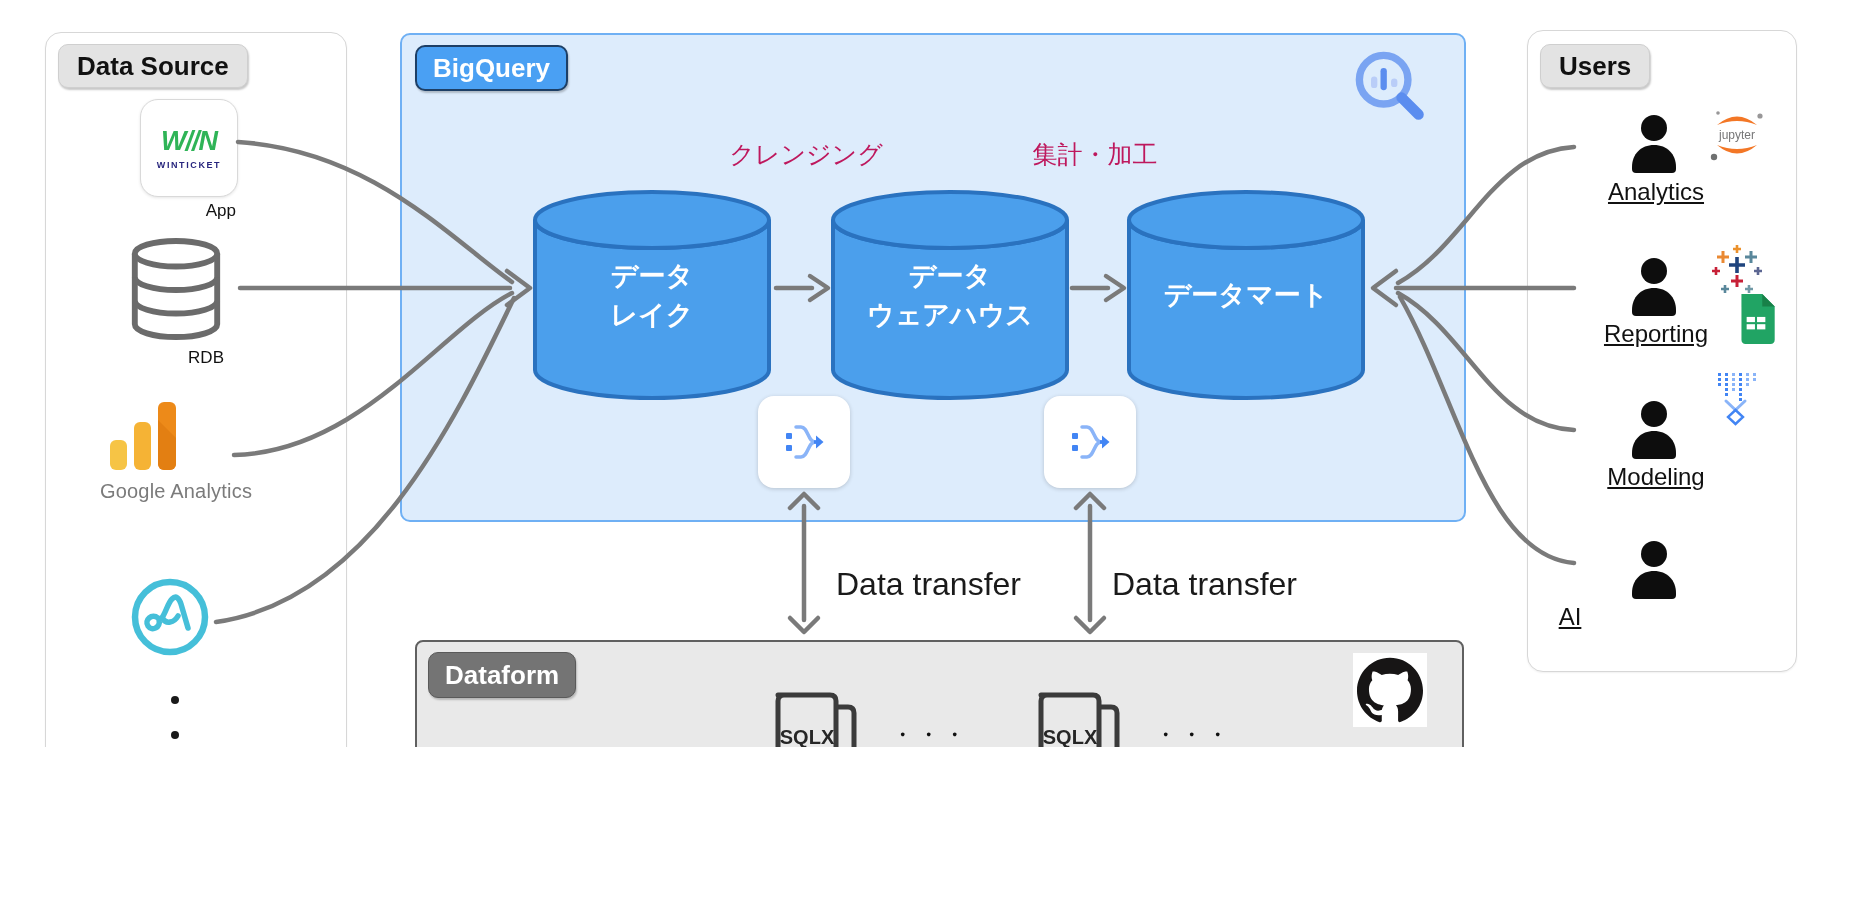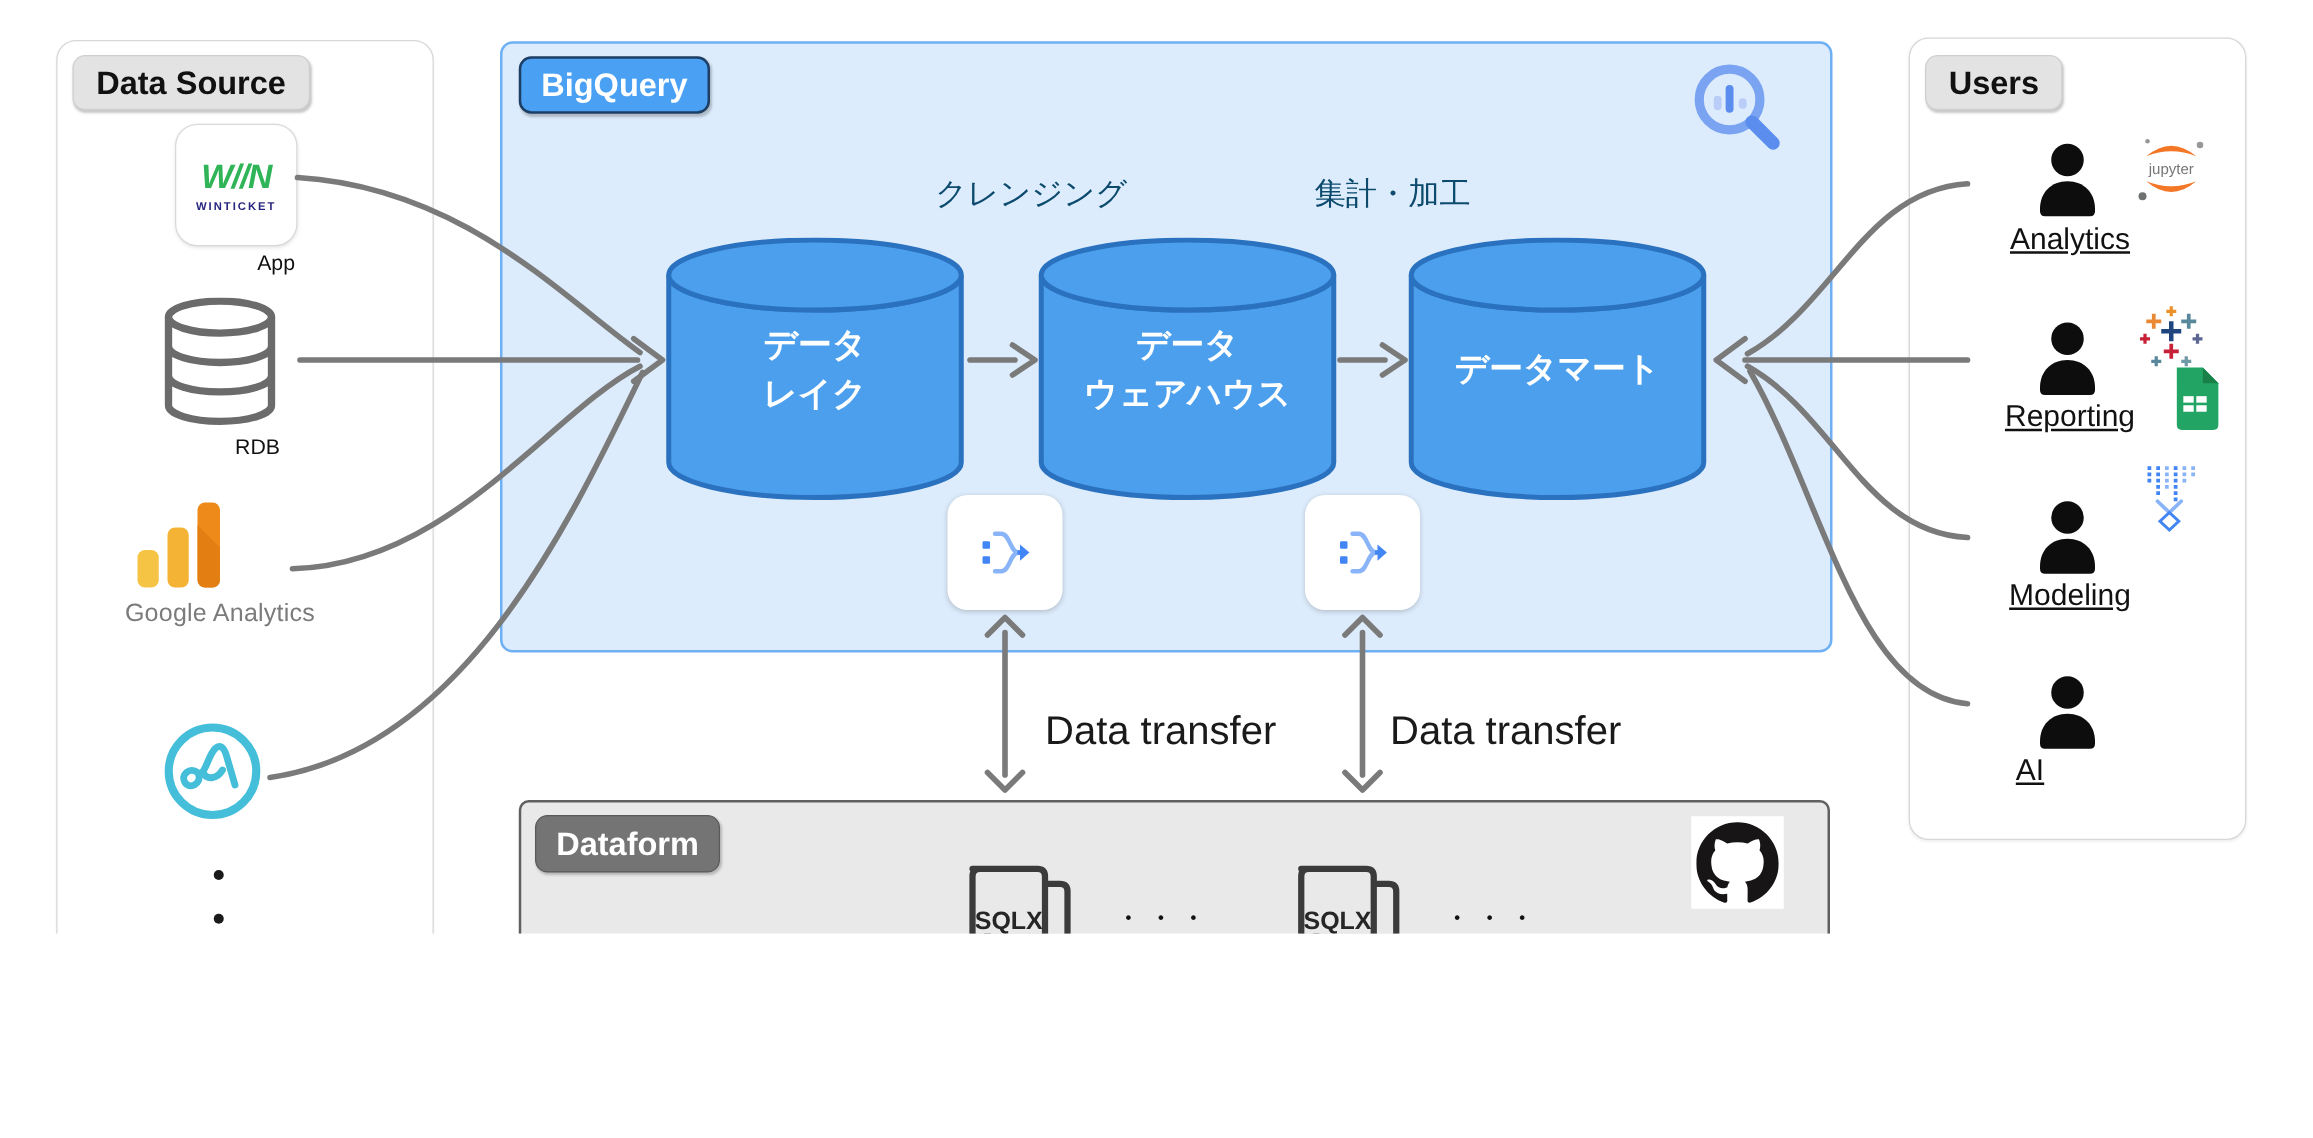--- a/index.html
+++ b/index.html
@@ -12,21 +12,21 @@
   .panel-white{background:#ffffff;border:1.5px solid #d7d7d7;border-radius:16px;box-shadow:0 1px 2px rgba(0,0,0,.06);}
   .panel-blue{background:#ddecfc;border:2px solid #6fb0f4;border-radius:10px;}
   .panel-gray{background:#e9e9e9;border:2.5px solid #606060;border-radius:8px;}
   
   .pill{display:inline-block;border-radius:10px;font-weight:bold;line-height:1;box-shadow:1px 2px 2px rgba(0,0,0,.22);}
   .pill-gray{background:#e3e3e3;color:#111;border:1px solid #cfcfcf;padding:8px 18px;font-size:26px;}
   .pill-blue{background:#4aa0f3;color:#fff;border:2px solid #1d3f66;padding:8px 16px;font-size:26px;}
   .pill-dark{background:#747474;color:#fff;border:1px solid #5a5a5a;padding:9px 16px;font-size:26px;}
   .small-label{font-size:17px;color:#111;text-align:right;}
   .ga-word{font-size:20px;color:#7b7b7b;text-align:center;letter-spacing:.2px;}
-  .proc-label{font-size:25px;color:#0c4a6e;font-weight:500;white-space:nowrap;transform:translateX(-50%);margin-left:19px;}
+  .proc-label{font-size:25px;color:#be185d;font-weight:500;white-space:nowrap;transform:translateX(-50%);}
   .cyl-text{display:flex;flex-direction:column;align-items:center;justify-content:center;
     color:#ffffff;font-weight:bold;font-size:27px;line-height:1.45;text-align:center;}
   .transfer-label{font-size:32px;color:#1a1a1a;white-space:nowrap;}
   .user-label{font-size:24px;color:#111;text-align:center;transform:translateX(-50%);white-space:nowrap;text-decoration:underline;}
   .iconbox{background:#fff;border-radius:16px;box-shadow:0 1px 4px rgba(0,0,0,.18);display:flex;align-items:center;justify-content:center;}
   .appbox{background:#fff;border:1.5px solid #d9d9d9;border-radius:18px;box-shadow:0 1px 3px rgba(0,0,0,.10);
     display:flex;flex-direction:column;align-items:center;justify-content:center;}
   .win-brand{font-style:italic;font-weight:800;font-size:27px;color:#2fb457;letter-spacing:-1px;}
   .win-sub{font-weight:bold;font-size:9px;color:#28267e;letter-spacing:1.6px;margin-top:3px;}
   .dot{width:8px;height:8px;border-radius:50%;background:#1a1a1a;}
@@ -288,21 +288,21 @@
     </svg>
   </div>
   <div class="abs user-label z2" style="left:1656px;top:463px;">Modeling</div>
 
   <div class="abs z2" style="left:1622px;top:538px;">
     <svg width="64" height="66" viewBox="0 0 64 64">
       <circle cx="32" cy="15" r="13" fill="#0d0d0d"></circle>
       <path d="M32,32 C19,32 10,41 10,54 L10,56 Q10,60 14,60 H50 Q54,60 54,56 L54,54 C54,41 45,32 32,32 Z" fill="#0d0d0d"></path>
     </svg>
   </div>
-  <div class="abs user-label z2" style="left:1624px;top:603px;">AI</div>
+  <div class="abs user-label z2" style="left:1570px;top:603px;">AI</div>
 
   <svg id="connections" class="abs" style="left:0;top:0;" width="1850" height="910" viewBox="0 0 1850 910">
     <g fill="none" stroke="#7a7a7a" stroke-width="4.5" stroke-linecap="round" stroke-linejoin="round">
 
       <path d="M238,142 C370,150 450,238 512,282"></path>
       <path d="M240,288 H510"></path>
       <path d="M234,455 C360,452 440,330 512,293"></path>
       <path d="M216,622 C370,600 455,420 514,298"></path>
       <polyline points="507,271 530,288 507,305"></polyline>
 

